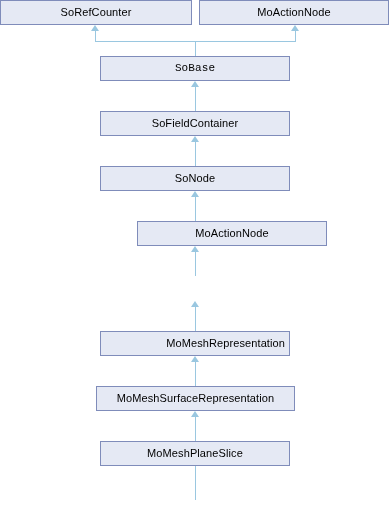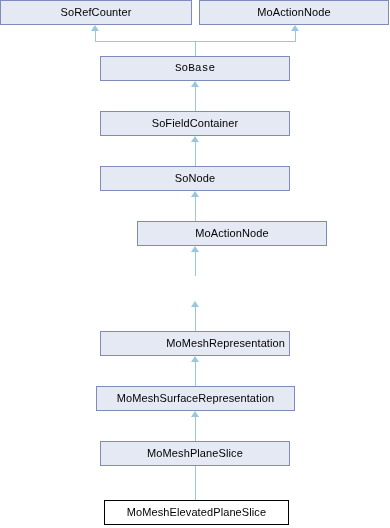--- a/index.html
+++ b/index.html
@@ -129,17 +129,14 @@
   </div>
 
   <div class="node" style="left:100px; top:441px; width:190px; height:25px;">
     <span class="node-label">MoMeshPlaneSlice</span>
   </div>
 
   <div class="node" style="left:96px; top:386px; width:199px; height:25px;">
     <span class="node-label">MoMeshSurfaceRepresentation</span>
   </div>
 
-  <div class="node current" style="left:104px; top:500px; width:185px; height:25px;">
-    <span class="node-label">MoMeshElevatedPlaneSlice</span>
-  </div>
 
 </div>
 
 </body></html>

